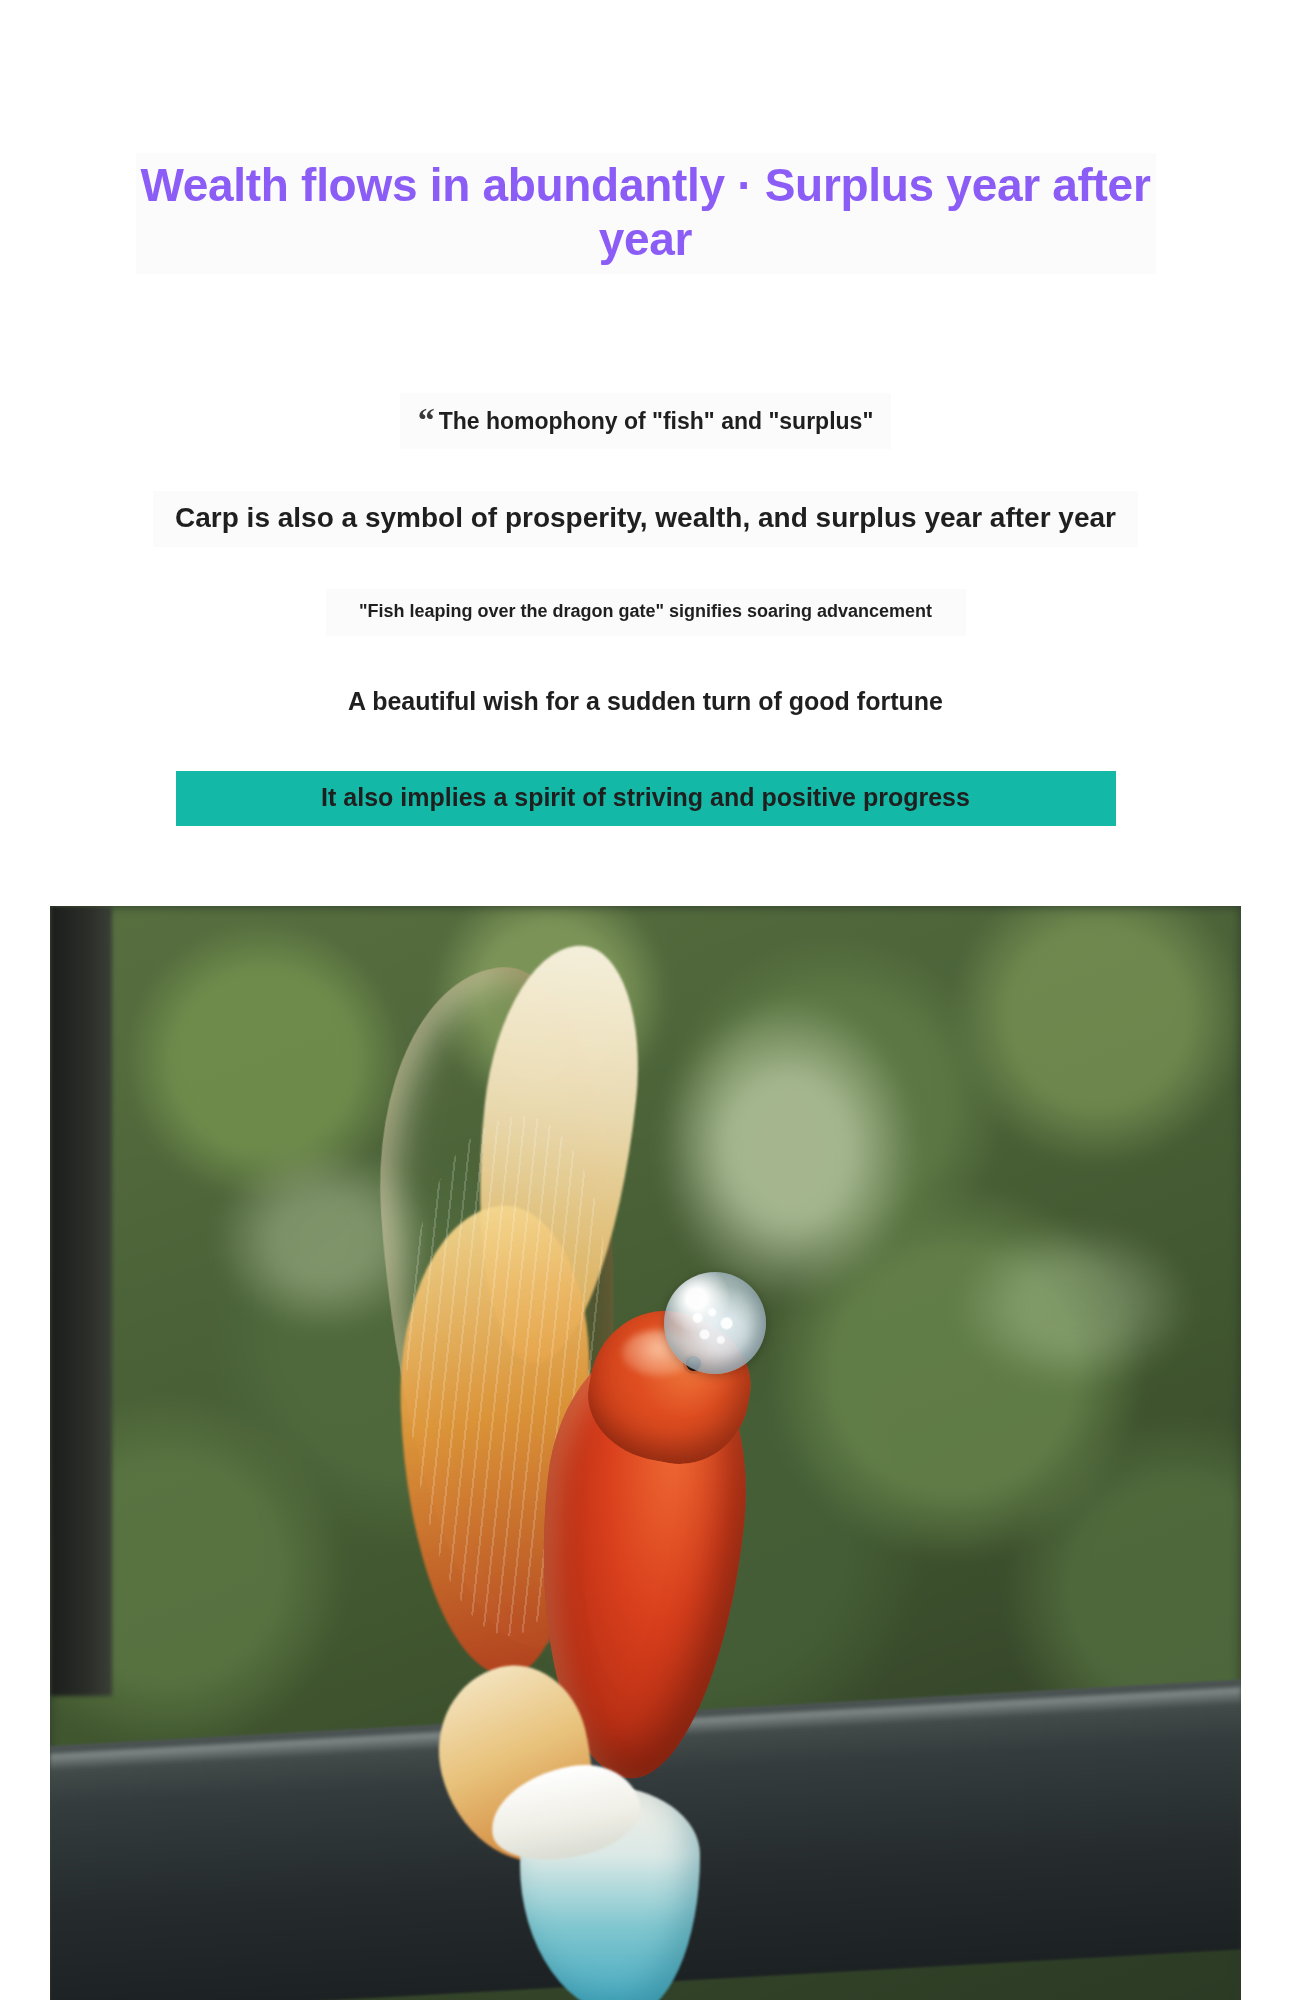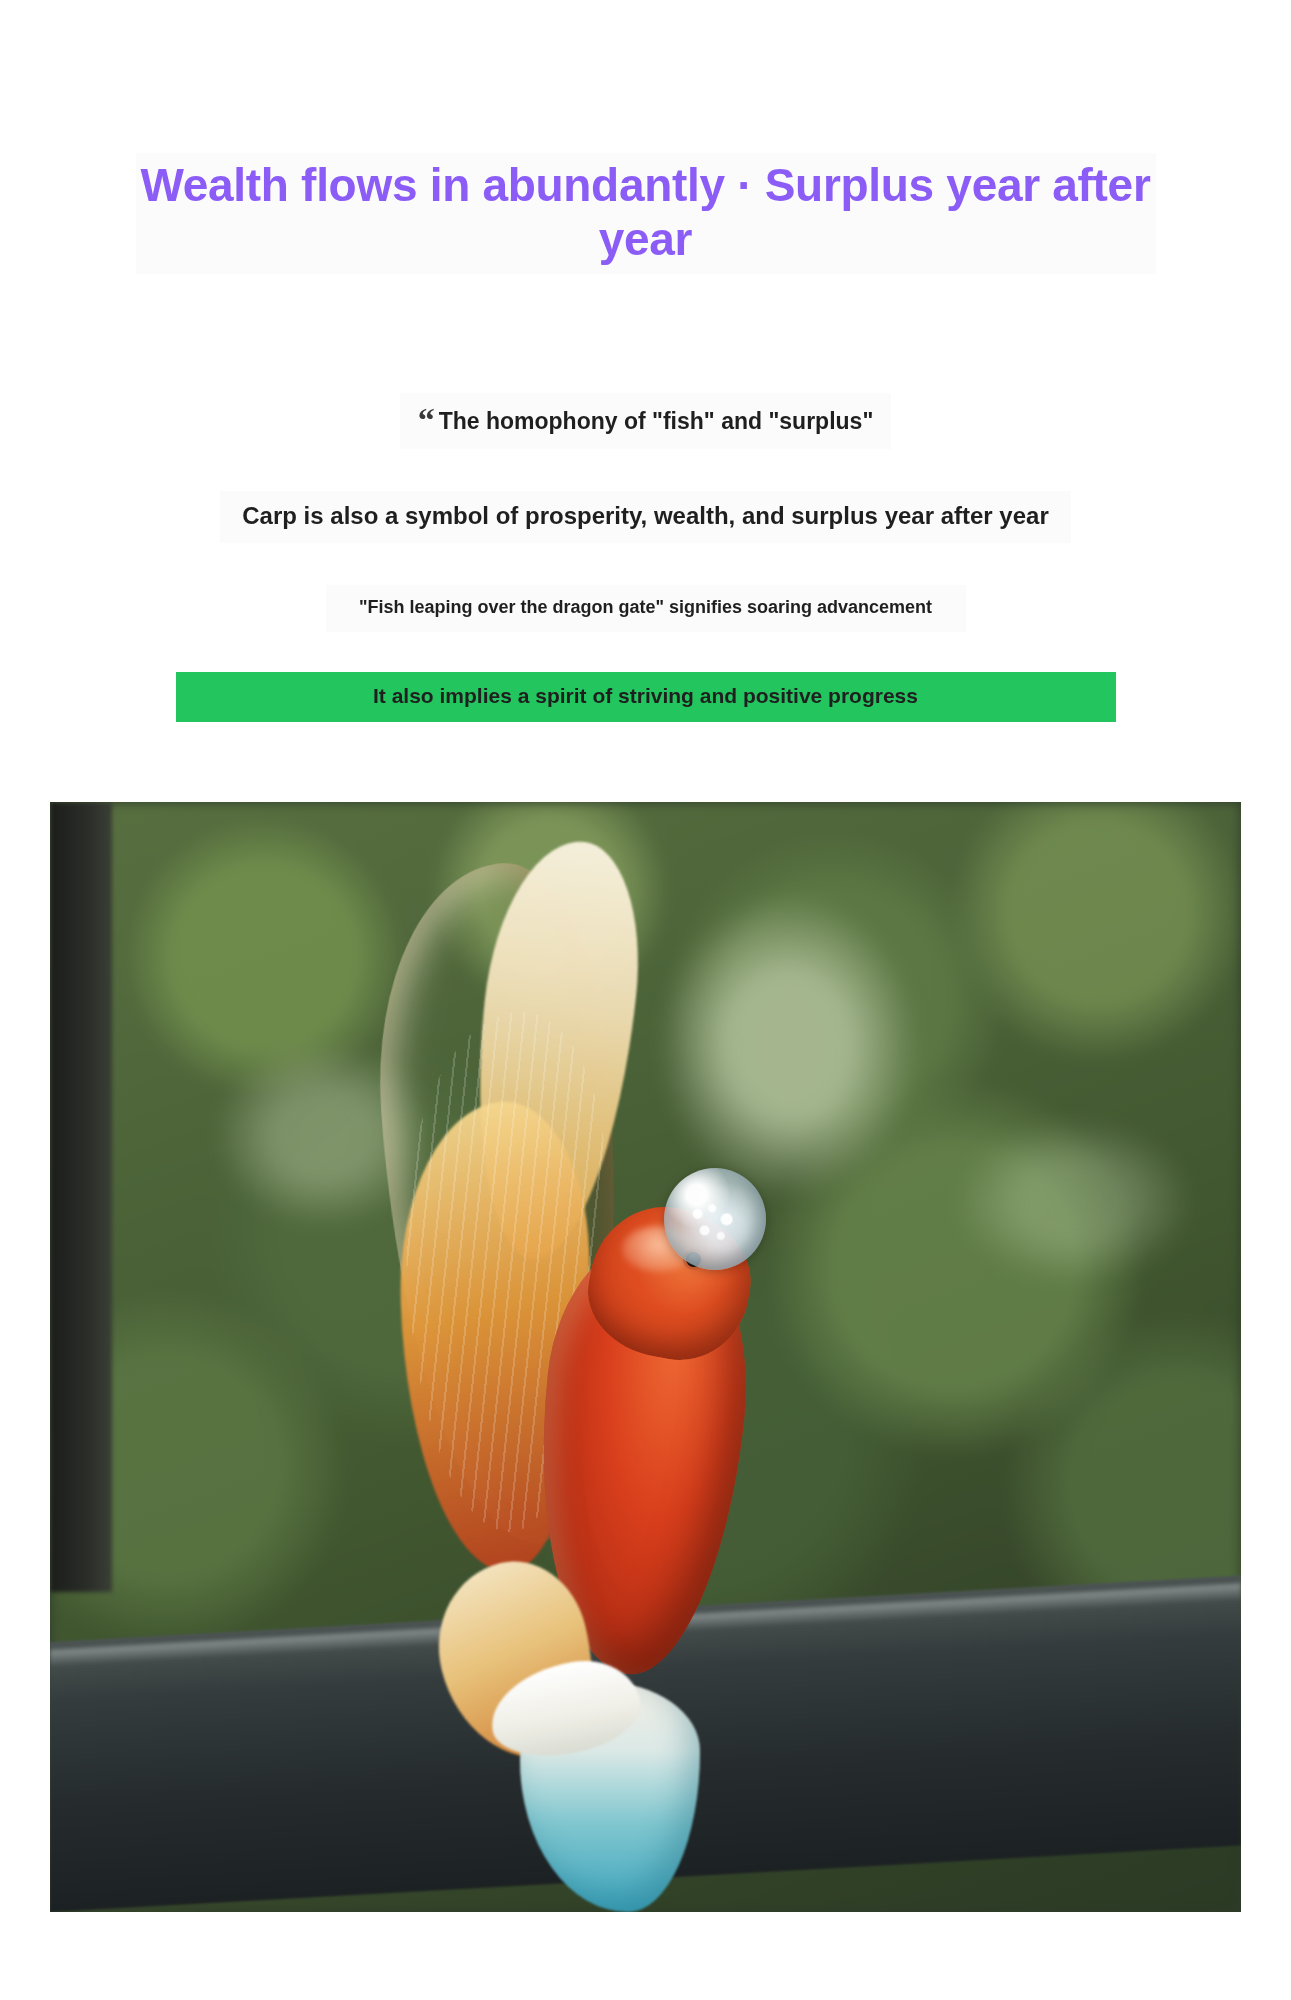--- a/index.html
+++ b/index.html
@@ -58,42 +58,42 @@
   .quote-mark {
     font-size: 34px;
     line-height: 1;
     color: #3a3a3a;
     vertical-align: -2px;
     margin-right: 4px;
     font-family: "Liberation Serif", serif;
     font-weight: 700;
   }
   .line-2 {
-    font-size: 24px;
+    font-size: 28px;
     padding: 11px 22px 13px 22px;
     margin-bottom: 42px;
   }
   .line-3 {
     font-size: 18px;
     line-height: 1.35;
     padding: 10px 30px 12px 30px;
     width: 640px;
     margin-bottom: 40px;
   }
   .line-4 {
     font-size: 25px;
     padding: 11px 22px 13px 22px;
     margin-bottom: 42px;
     background: transparent;
   }
   .line-5 {
-    font-size: 21px;
+    font-size: 25px;
     padding: 12px 56px 14px 56px;
     width: 940px;
-    background: #22c55e;
+    background: #14b8a6;
   }
   
   .photo-wrap {
     margin-top: 80px;
     padding: 0 50px 0 50px;
   }
   .photo {
     position: relative;
     width: 1191px;
     height: 1110px;
@@ -295,20 +295,21 @@
   <div class="copy-block">
 
     <div class="line line-1">
       <span class="quote-mark">“</span><span>The homophony of "fish" and "surplus"</span>
     </div>
 
     <div class="line line-2">Carp is also a symbol of prosperity, wealth, and surplus year after year</div>
 
     <div class="line line-3">"Fish leaping over the dragon gate" signifies soaring advancement</div>
 
+    <div class="line line-4">A beautiful wish for a sudden turn of good fortune</div>
 
     <div class="line line-5">It also implies a spirit of striving and positive progress</div>
 
   </div>
 
   <div class="photo-wrap">
     <div class="photo" aria-label="Glass carp sculpture with pearl on a dark table in front of green foliage">
       <div class="bg-foliage"></div>
       <div class="bg-highlight"></div>
       <div class="window-frame"></div>

